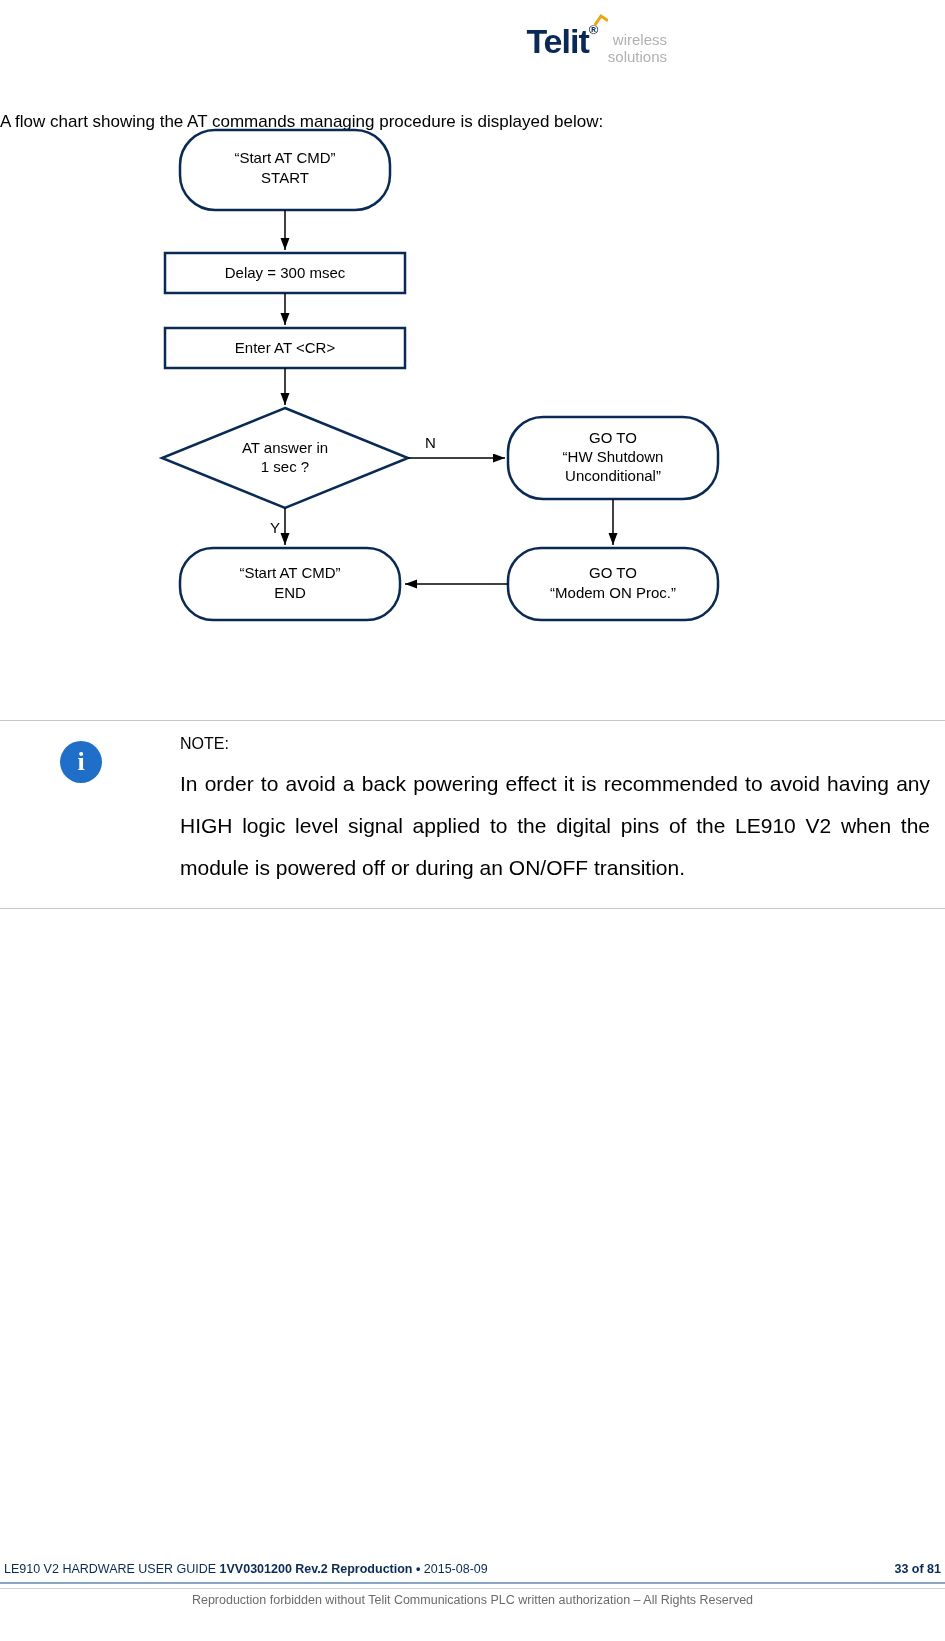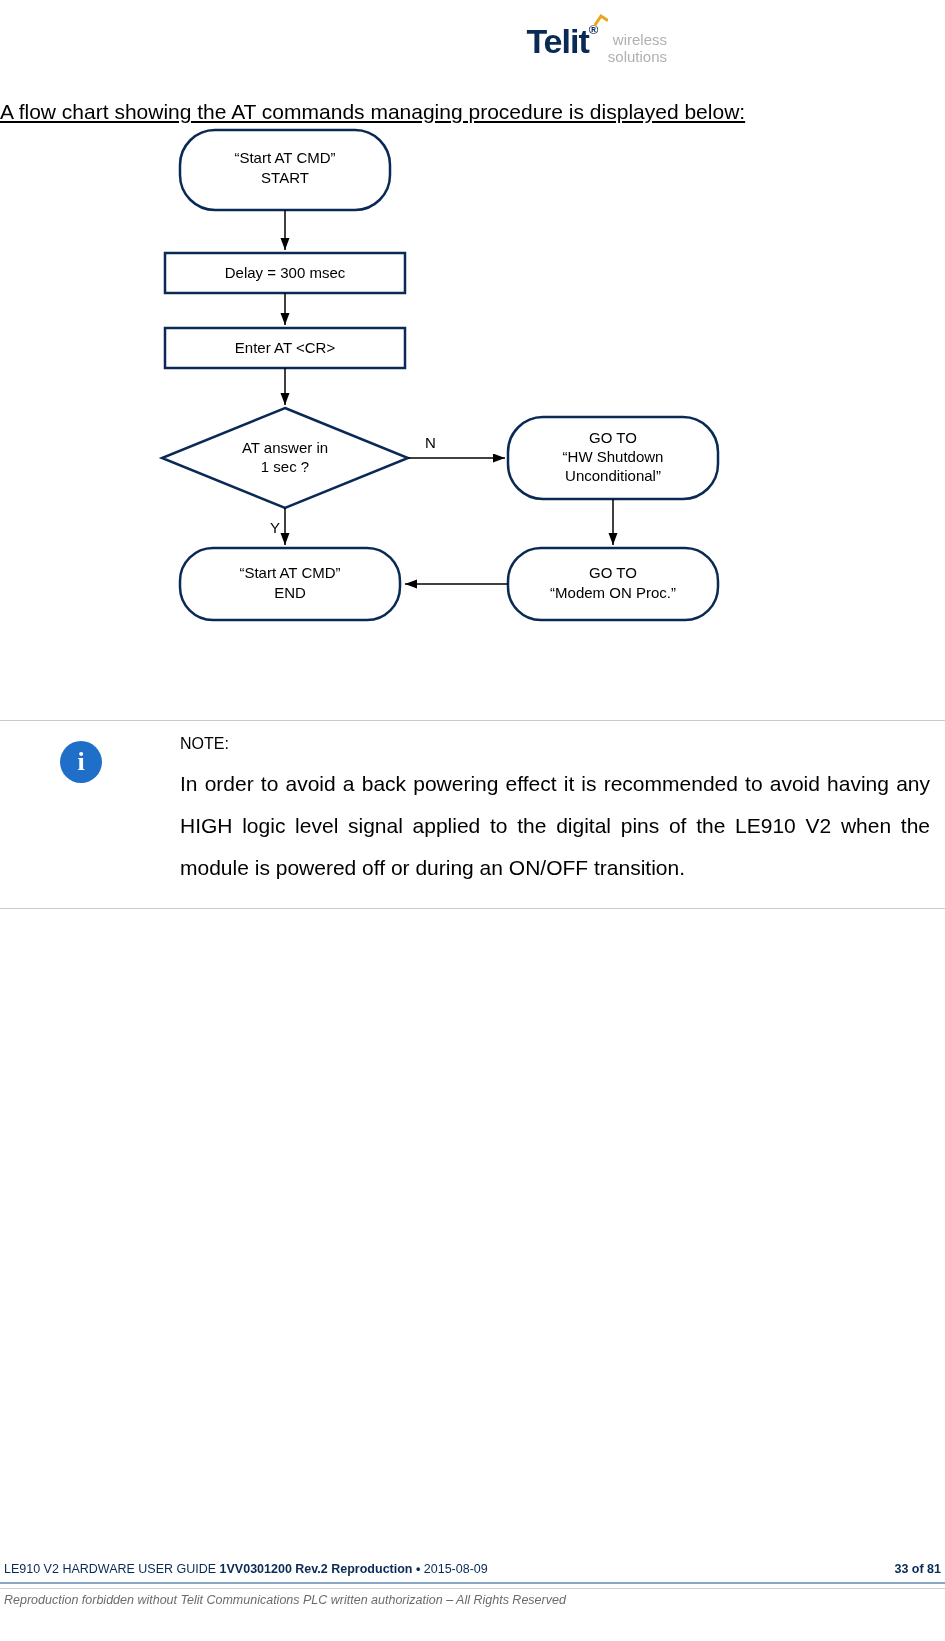--- a/index.html
+++ b/index.html
@@ -48,23 +48,22 @@
     font-size: 15px;
     color: #b0b0b0;
     line-height: 1.1;
     display: inline-block;
     vertical-align: middle;
     margin-left: 6px;
   }
   .intro {
     position: absolute;
     left: 0px;
-    top: 100px;
-    font-size: 21px;
-    text-decoration: underline;
+    top: 112px;
+    font-size: 17px;
   }
   .flowchart-wrap {
     position: absolute;
     left: 150px;
     top: 125px;
     width: 620px;
     height: 560px;
   }
   .flowchart-wrap svg { display:block; }
   .flow-text {
@@ -131,23 +130,23 @@
   .footer-line1 .left b { font-weight:700; }
   .footer-line1 .right { font-weight:700;text-align:center; }
   .footer-sep {
     height:2px; background:#8aa7c7; margin:2px 0 4px 0;
   }
   .footer-sep2 {
     height:1px; background:#d0d0d0; margin-bottom:4px;
   }
   .footer-line2 {
     font-size: 12.5px;
-    font-style: italic;
     color: #6b6b6b;
     padding: 0 4px;
+    text-align: center;
   }
 </style>
 </head>
 <body>
 
 <div class="page">
 
   <div class="header-logo">
     <span class="logo-main">
       <span>Telit</span><span class="logo-reg">®</span>

